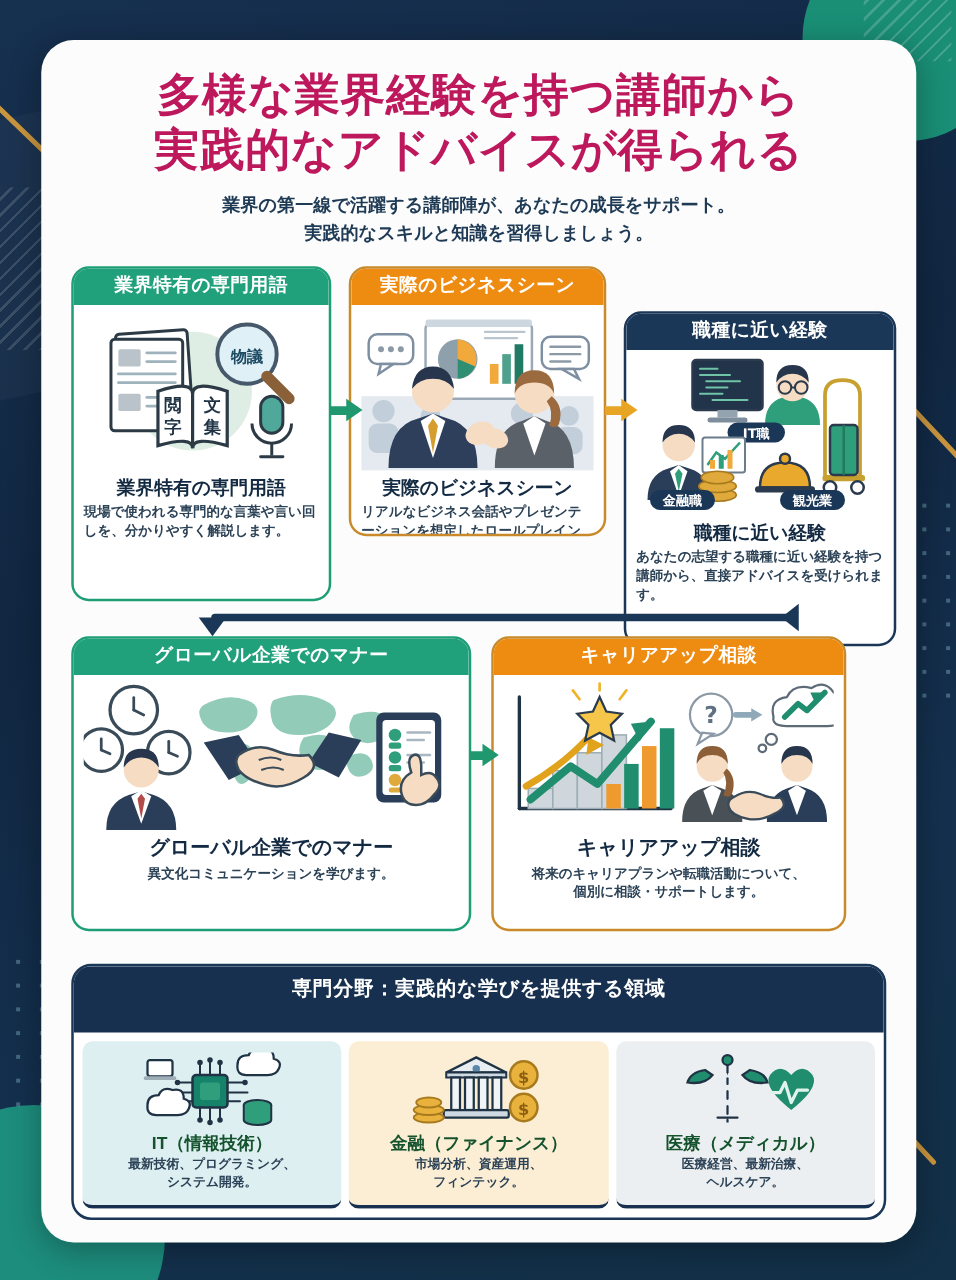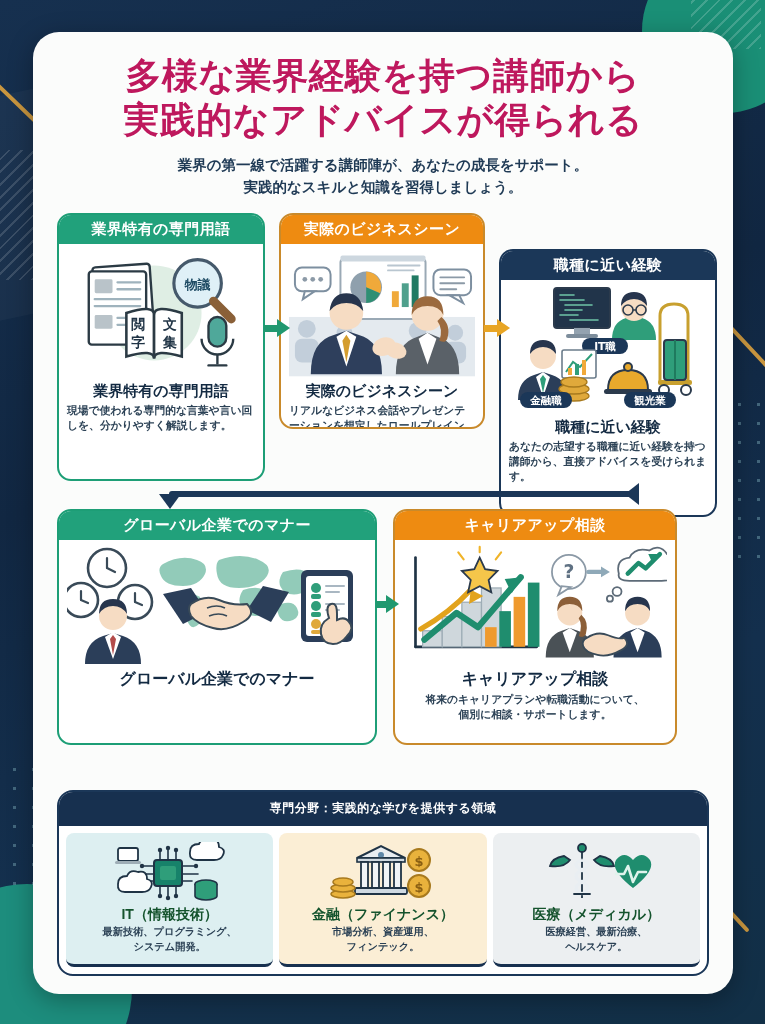--- a/index.html
+++ b/index.html
@@ -199,21 +199,21 @@
     position: absolute;
     left: 24px; right: 24px; bottom: 18px;
     border: 2.5px solid #1b3758;
     border-radius: 16px;
     background: #fff;
     overflow: hidden;
   }
   .fields-head {
     background: #17304f; color: #fff;
     text-align: center; font-weight: 800;
-    font-size: 12px; padding: 8px 4px 9px;
+    font-size: 16px; padding: 8px 4px 24px;
     letter-spacing: .5px;
   }
   .fields-row { display: flex; gap: 6px; padding: 7px; }
   .field {
     flex: 1;
     border-radius: 8px;
     padding: 8px 5px 10px;
     display: flex; flex-direction: column; align-items: center;
     border-bottom: 3px solid #17304f;
   }
@@ -535,20 +535,21 @@
                   <line x1="259" y1="68" x2="272" y2="68"></line>
                 <line x1="259" y1="80" x2="277" y2="80"></line>
               </g>
 
               <path d="M262 76 q-4-12 2-14 q6-2 6 10 l0 6 q8-4 12 2 q6 6 -2 14 q-6 8-14 8 q-10 0-12-10 q-2-10 8-16z" fill="#f6dcc3" stroke="#394a58" stroke-width="2"></path>
             </g>
           </svg>
         </div>
         <div class="card-title">グローバル企業でのマナー</div>
         <div class="card-desc center">
+          <div>異文化コミュニケーションを学びます。</div>
         </div>
       </div>
     </div>
 
     <div class="card orange" id="card5">
       <div class="card-head">キャリアアップ相談</div>
       <div class="card-body">
         <div class="art">
           <svg width="296" height="124" viewBox="0 0 296 124">
 

